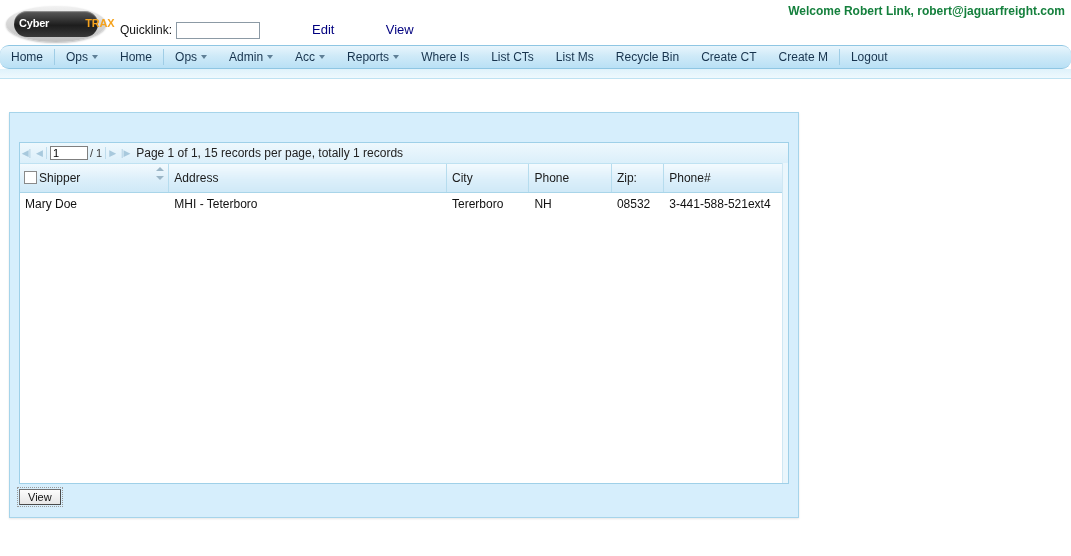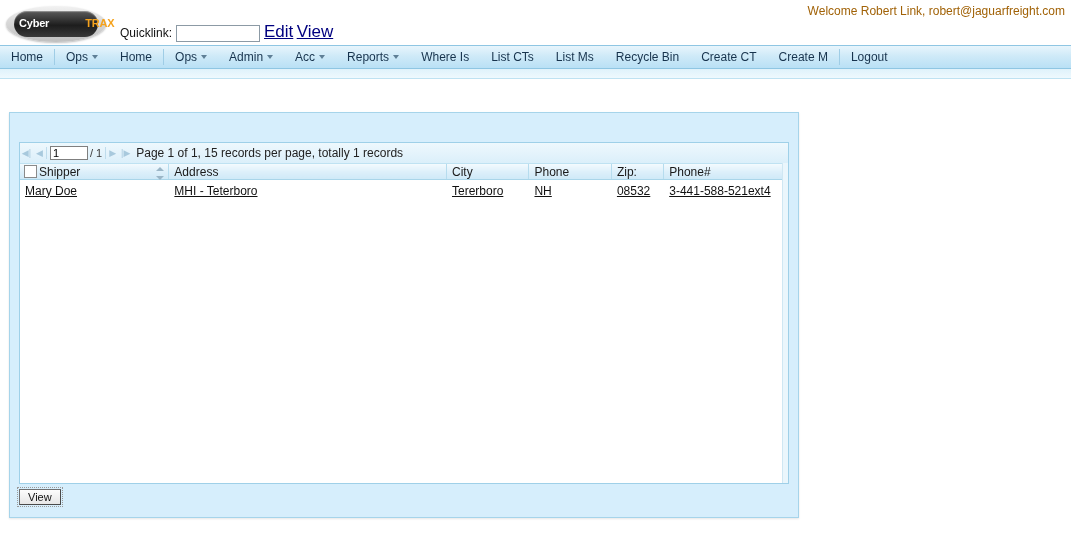--- a/index.html
+++ b/index.html
@@ -72,43 +72,44 @@
     font-size: 11px;
     border: 1px solid #8c9aa5;
     background: #fff;
     vertical-align: middle;
     margin: 0 4px 0 4px;
     padding: 1px 2px;
     font-family: "Liberation Sans", sans-serif;
   }
   .ql-link {
     color: #00007f;
-    text-decoration: underline;
-    font-size: 17px;
-    cursor: pointer;
+    font-size: 13px;
+    cursor: pointer;
+    margin-left: 48px;
   }
   #welcome {
     position: absolute;
     right: 6px;
     top: 4px;
     font-size: 12px;
-    font-weight: normal;
-    color: #a16207;
+    font-weight: bold;
+    color: #15803d;
     white-space: nowrap;
   }
 
   
   #navbar {
     position: relative;
     height: 22px;
     background: linear-gradient(180deg,#e8f5fc 0%,#cfeaf8 45%,#b9e0f5 100%);
     border-top: 1px solid #8fc6e3;
     border-bottom: 1px solid #8fc6e3;
     white-space: nowrap;
     overflow: hidden;
+    border-radius: 9px;
   }
   #navstrip {
     height: 9px;
     background: linear-gradient(180deg,#dff2fb 0%,#eef9fe 100%);
     border-bottom: 1px solid #bfe2f2;
   }
   .nav-item {
     display: inline-block;
     font-size: 12px;
     color: #17334d;
@@ -263,36 +264,35 @@
     font-size: 12px;
   }
   #grid-table th {
     background: linear-gradient(180deg,#f3fafe 0%,#dceffa 55%,#cfe9f7 100%);
     border-right: 1px solid #b6dcee;
     border-bottom: 1px solid #a9d5e9;
     font-weight: normal;
     text-align: left;
     color: #1a1a1a;
     font-size: 12px;
-    height: 15px;
+    height: 28px;
     padding: 0 0 0 5px;
     position: relative;
     cursor: pointer;
     white-space: nowrap;
   }
   #grid-table th.first-col { padding-left: 4px; }
   #grid-table td {
     border-right: 1px solid transparent;
     color: #111;
     font-size: 12px;
     height: 21px;
     padding: 0 0 0 5px;
     white-space: nowrap;
     overflow: hidden;
-    text-decoration: underline;
   }
   .hdr-checkbox {
     display: inline-block;
     width: 11px; height: 11px;
     border: 1px solid #8a8a8a;
     background: #fff;
     vertical-align: -2px;
     margin-right: 2px;
     cursor: pointer;
   }

